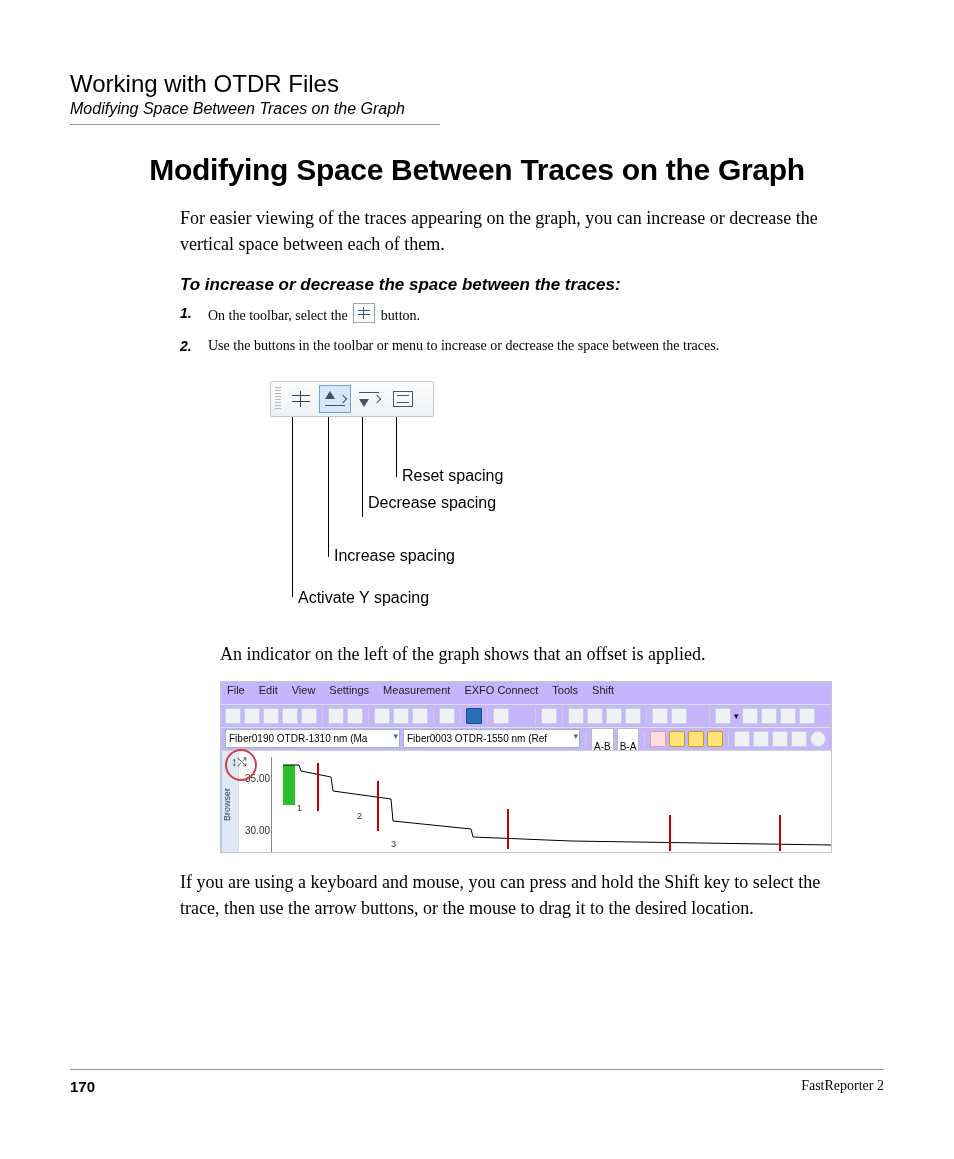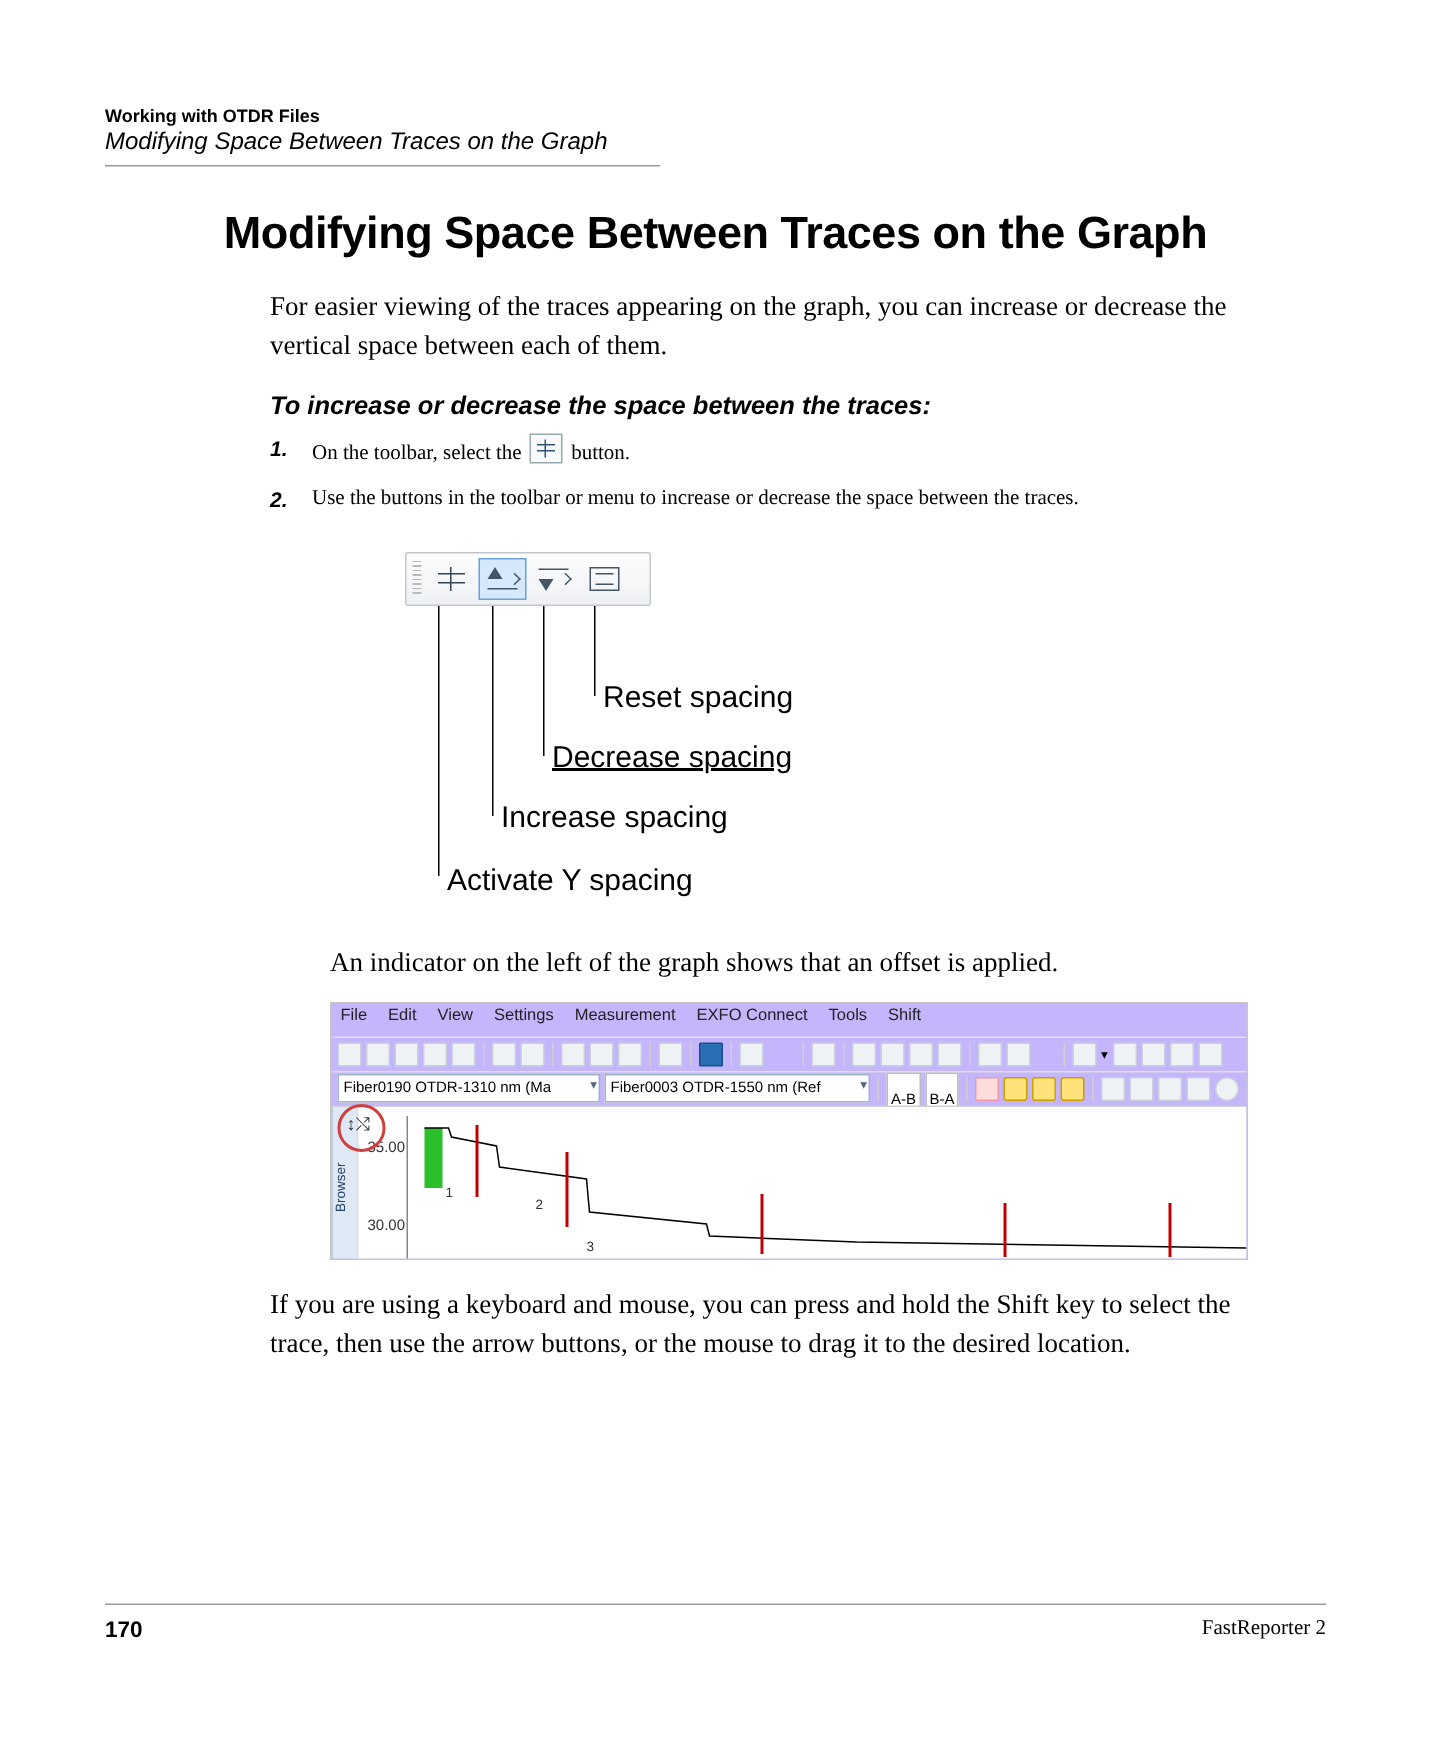--- a/index.html
+++ b/index.html
@@ -15,22 +15,22 @@
   }
   .page {
     position: absolute;
     top: 0; left: 0;
     width: 954px;
     height: 1159px;
     padding: 70px 70px 0 70px;
     box-sizing: border-box;
   }
   .chapter-title {
-    font-weight: 700;
-    font-size: 12px;
+    font-weight: 400;
+    font-size: 24px;
     margin-bottom: 2px;
   }
   .section-breadcrumb {
     font-style: italic;
     font-size: 16px;
     margin-bottom: 6px;
   }
   .rule {
     border: none;
     border-top: 1px solid #999;
@@ -150,21 +150,21 @@
     transform:rotate(-45deg);
   }
   .ico-reset{
     border:1px solid #456; width:18px; height:14px; position:relative;
   }
   .ico-reset::before{content:"";position:absolute;left:3px;right:3px;top:3px;height:1px;background:#456;}
   .ico-reset::after{content:"";position:absolute;left:3px;right:3px;bottom:3px;height:1px;background:#456;}
 
   .callout {
     position: absolute;
-    font-size: 20px;
+    font-size: 16px;
     font-family: "Segoe UI", Arial, sans-serif;
     white-space: nowrap;
   }
   .lead {
     position: absolute;
     width: 1px;
     background: #000;
   }
 
   
@@ -288,21 +288,21 @@
           <div class="ico-reset"></div>
         </div>
     </div>
 
     <div class="lead" style="left:82px; top:36px; height:180px;"></div>
     <div class="lead" style="left:118px; top:36px; height:140px;"></div>
     <div class="lead" style="left:152px; top:36px; height:100px;"></div>
     <div class="lead" style="left:186px; top:36px; height:60px;"></div>
 
     <div class="callout" style="left:192px; top:86px;">Reset spacing</div>
-    <div class="callout" style="left:158px; top:126px;text-decoration:underline;">Decrease spacing</div>
+    <div class="callout" style="left:158px; top:113px;">Decrease spacing</div>
     <div class="callout" style="left:124px; top:166px;">Increase spacing</div>
     <div class="callout" style="left:88px; top:208px;">Activate Y spacing</div>
   </div>
 
   <p class="body-text" style="margin-left:150px;">An indicator on the left of the graph shows that an offset is applied.</p>
 
   <div class="diagram2">
     <div class="menubar">
       <span>File</span>
       <span>Edit</span>

